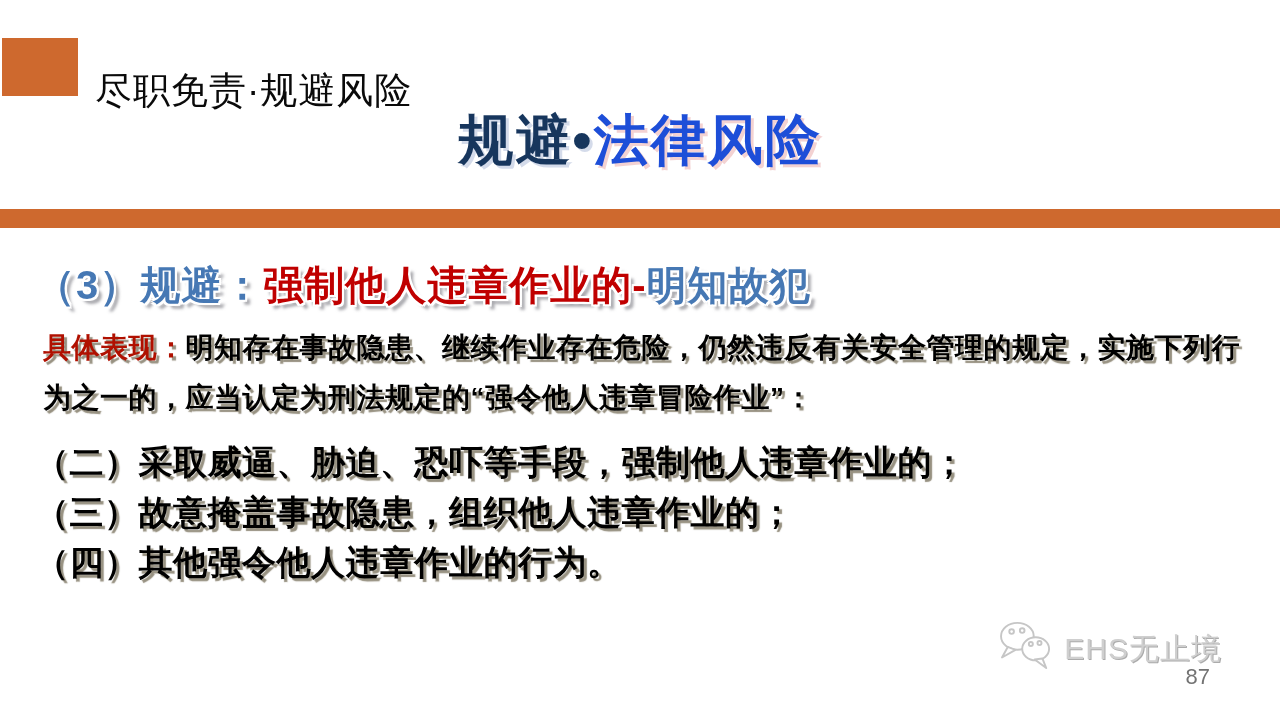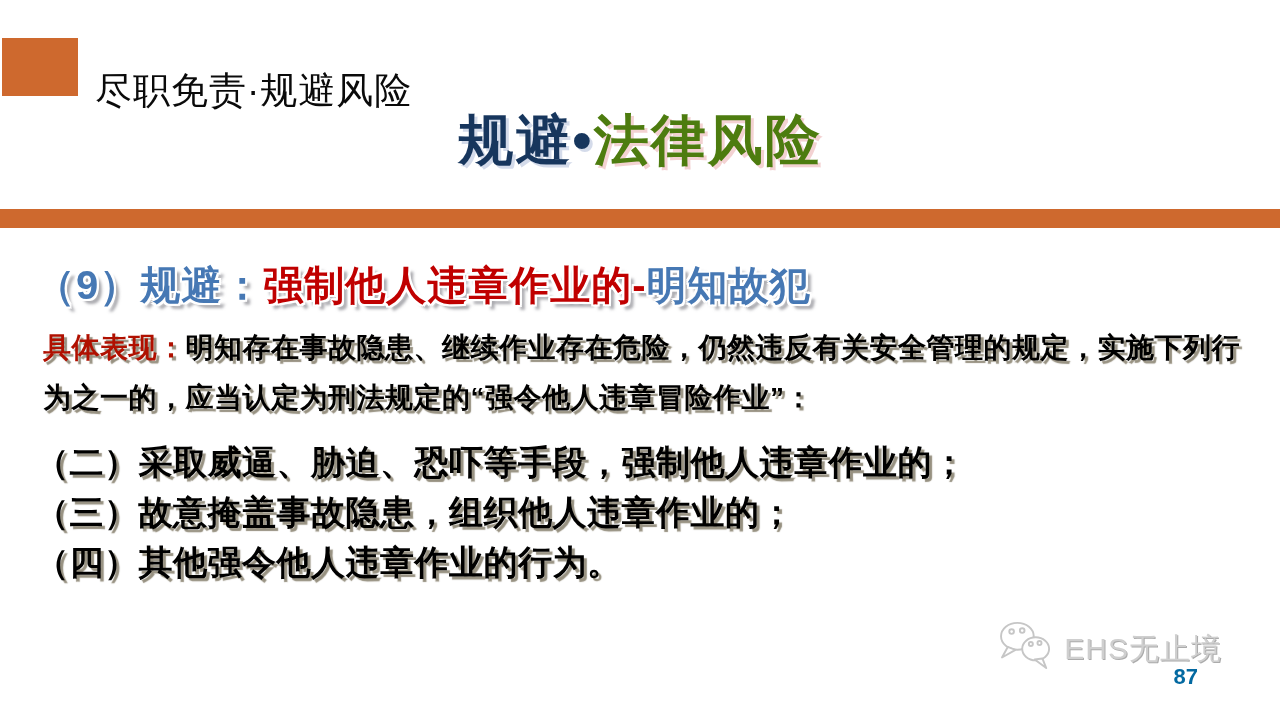--- a/index.html
+++ b/index.html
@@ -38,21 +38,21 @@
     left: 0; top: 104px;
     width: 100%;
     margin: 0;
     text-align: center;
     font-size: 55px;
     font-weight: 800;
     letter-spacing: 2px;
     white-space: nowrap;
   }
   .title .t-navy { color: #17365D; text-shadow: 3px 3px 0 rgba(176,190,216,0.55); margin-top: 40px; }
-  .title .t-red  { color: #4d7c0f; text-shadow: 3px 3px 0 rgba(235,180,180,0.6); text-align: center; }
+  .title .t-red  { color: #1d4ed8; text-shadow: 3px 3px 0 rgba(235,180,180,0.6); text-align: center; }
 
   
   .divider {
     position: absolute;
     left: 0; top: 209px;
     width: 100%; height: 19px;
     background: #CE692E;
   }
 
   
@@ -112,41 +112,40 @@
   .brand-logo { width: 62px; height: 50px; }
   .brand-text {
     font-size: 30px;
     color: #cfcfcf;
     text-shadow: 1px 1px 0 #ababab;
     letter-spacing: 1px;
     white-space: nowrap;
   }
   .page-number {
     margin-top: -6px;
-    margin-right: 24px;
+    margin-right: 12px;
     font-size: 22px;
-    color: #0369a1;
-    font-weight: bold;
+    color: #737373;
   }
 </style>
 </head>
 <body>
 
 <div class="slide">
 
   <div class="accent-square"></div>
 
   <div class="kicker">尽职免责·规避风险</div>
 
   <h1 class="title"><span class="t-navy">规避</span><span class="t-navy">•</span><span class="t-red">法律风险</span></h1>
 
   <div class="divider"></div>
 
   <div class="content">
-    <h2 class="heading"><span class="h-blue">（9）规避：</span><span class="h-red">强制他人违章作业的</span><span class="h-red">-</span><span class="h-blue">明知故犯</span></h2>
+    <h2 class="heading"><span class="h-blue">（3）规避：</span><span class="h-red">强制他人违章作业的</span><span class="h-red">-</span><span class="h-blue">明知故犯</span></h2>
 
     <p class="body-par"><span class="p-label">具体表现：</span><span>明知存在事故隐患、继续作业存在危险，仍然违反有关安全管理的规定，实施下列行为之一的，应当认定为刑法规定的“强令他人违章冒险作业”：</span></p>
 
     <div class="list">
       <div class="list-item">（二）采取威逼、胁迫、恐吓等手段，强制他人违章作业的；</div>
       <div class="list-item">（三）故意掩盖事故隐患，组织他人违章作业的；</div>
       <div class="list-item">（四）其他强令他人违章作业的行为。</div>
     </div>
   </div>
 

